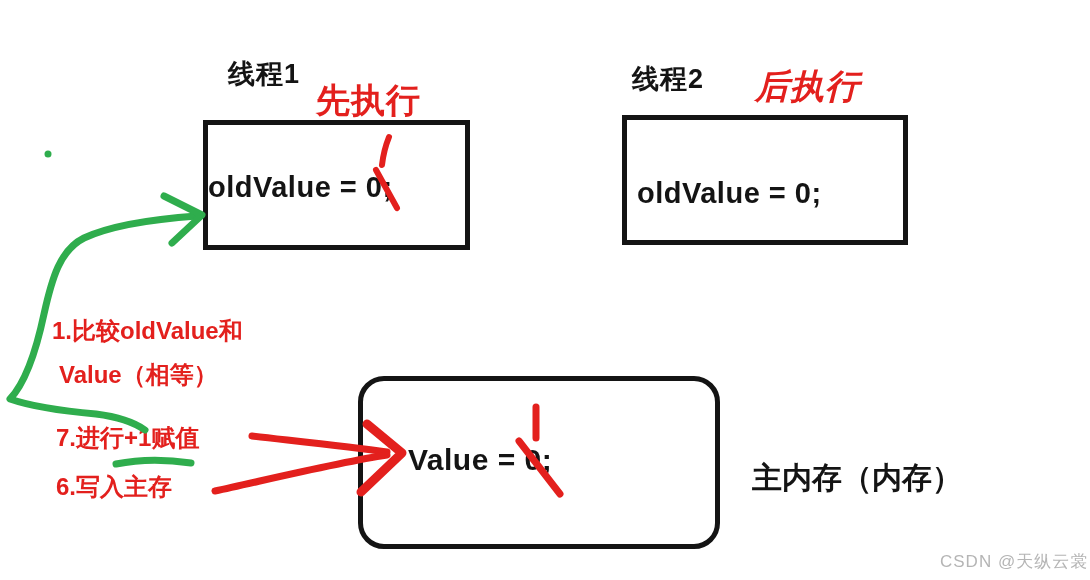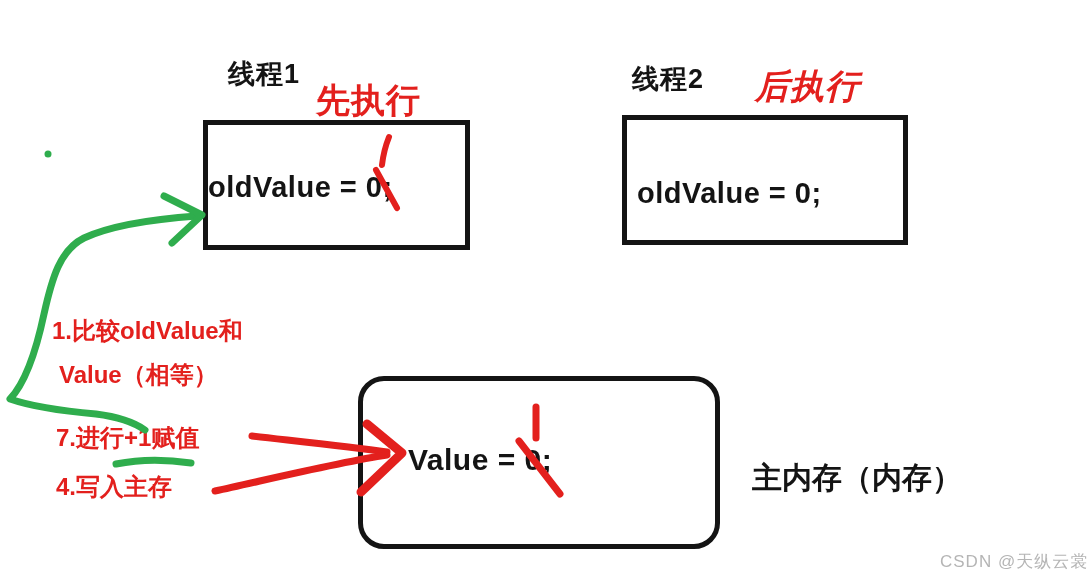--- a/index.html
+++ b/index.html
@@ -86,21 +86,21 @@
   <div class="abs code-text" style="left:208px;top:171px;">oldValue = 0;</div>
 
   <div class="abs black-text thread-title" style="left:632px;top:61px;">线程2</div>
   <div class="abs red-text order-note" style="left:755px;top:64px;font-style:italic;">后执行</div>
   <div class="abs code-box" style="left:622px;top:115px;width:286px;height:130px;"></div>
   <div class="abs code-text" style="left:637px;top:177px;">oldValue = 0;</div>
 
   <div class="abs step-text" style="left:52px;top:315px;">1.比较oldValue和</div>
   <div class="abs step-text" style="left:59px;top:351px;margin-top:8px;">Value（相等）</div>
   <div class="abs step-text" style="left:56px;top:422px;">7.进行+1赋值</div>
-  <div class="abs step-text" style="left:56px;top:471px;">4.写入主存</div>
+  <div class="abs step-text" style="left:56px;top:471px;">6.写入主存</div>
 
   <div class="abs memory-box" style="left:358px;top:376px;width:362px;height:173px;"></div>
   <div class="abs code-text" style="left:408px;top:443px;font-size:30px;">Value = 0;</div>
   <div class="abs watermark" style="left:940px;top:550px;">CSDN @天纵云裳</div>
 
   <div class="abs memory-label" style="left:752px;top:458px;">主内存（内存）</div>
 
 </div>
 
 </body></html>

